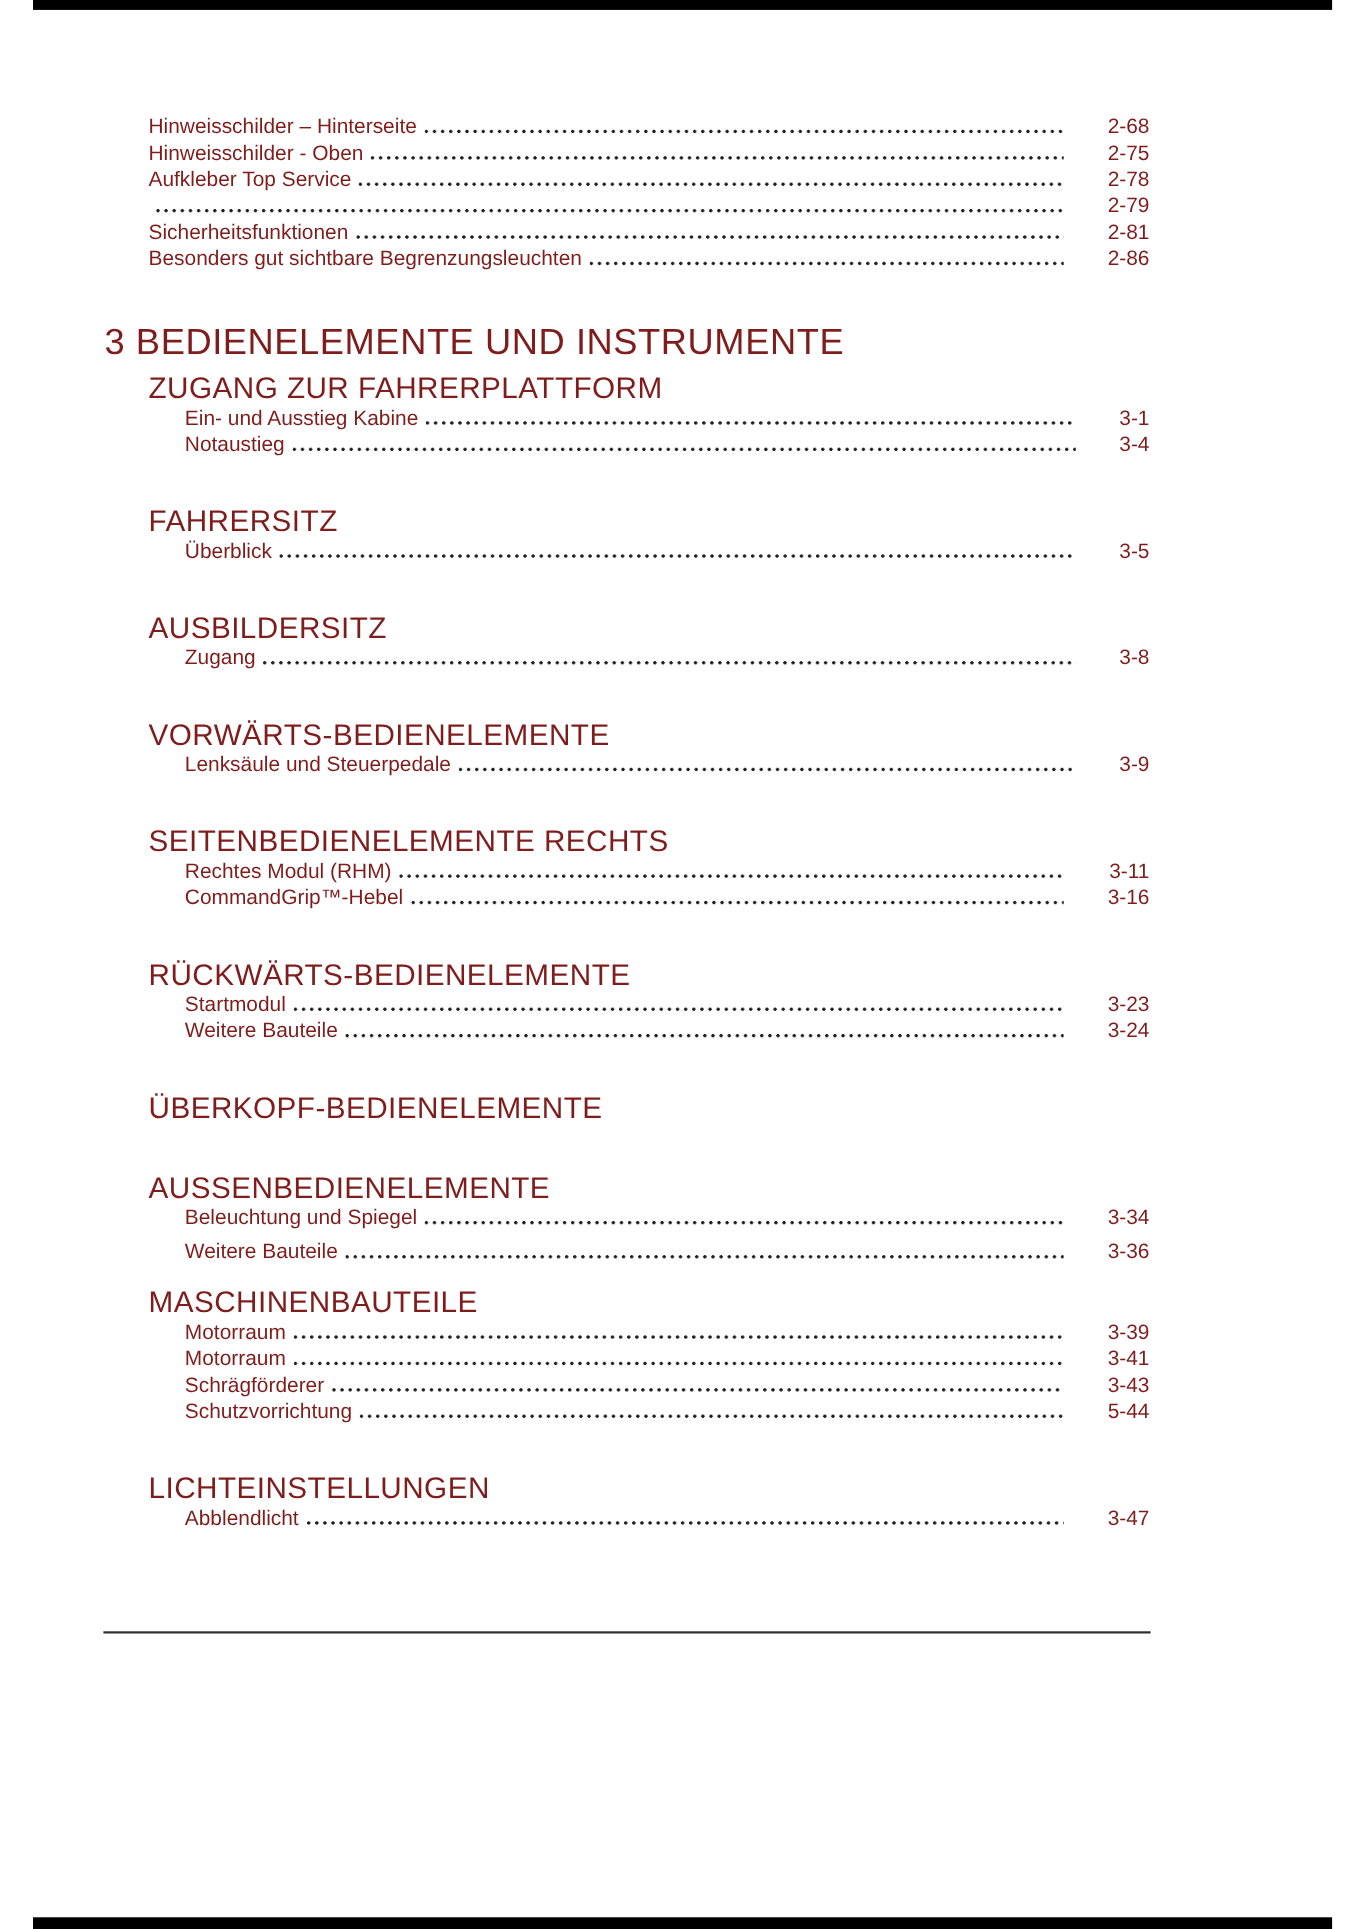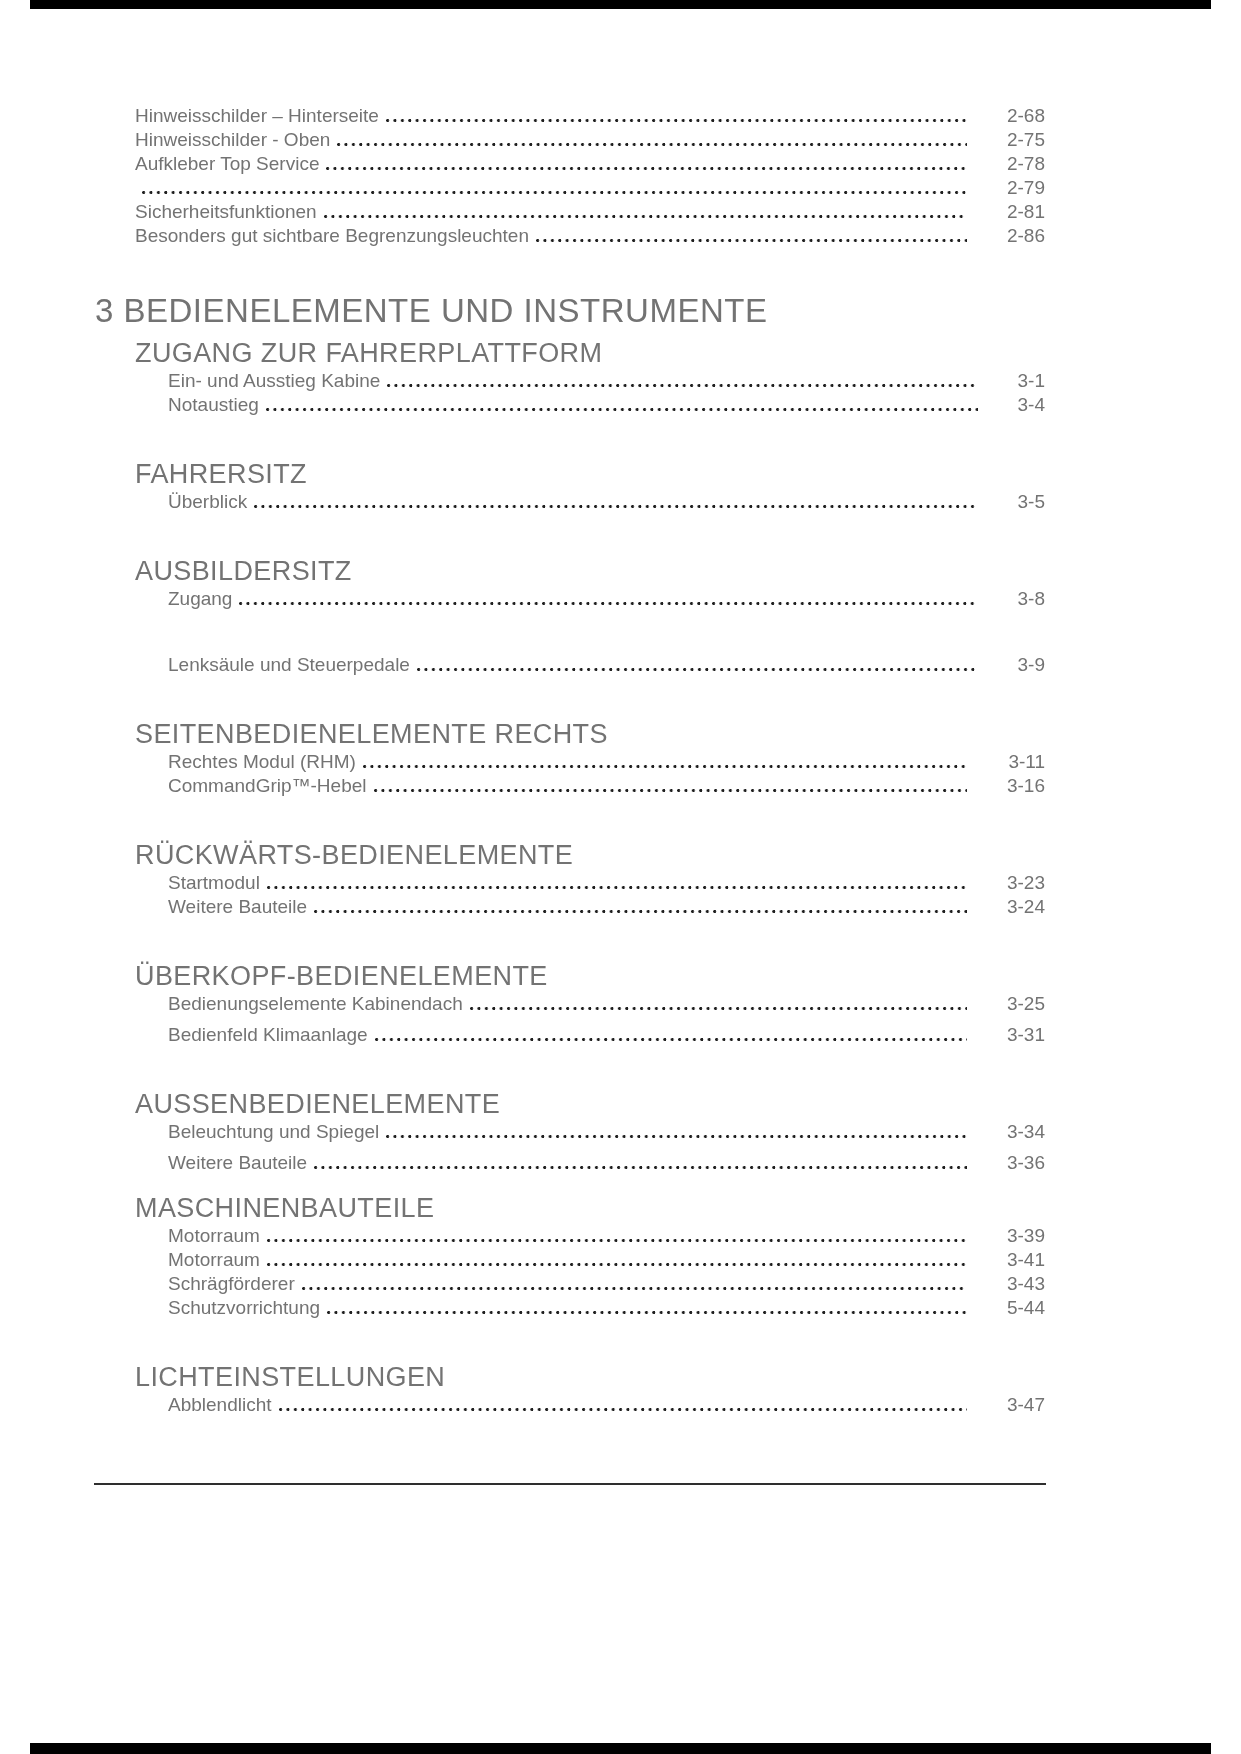--- a/index.html
+++ b/index.html
@@ -3,21 +3,21 @@
 <meta charset="utf-8">
 <style>
   * { box-sizing: border-box; }
   html, body { margin: 0; padding: 0; background: #ffffff; }
   .page {
     position: relative;
     width: 1241px;
     height: 1754px;
     background: #ffffff;
     font-family: "Liberation Sans", "DejaVu Sans", sans-serif;
-    color: #737373;
+    color: #7f1d1d;
     overflow: hidden;
   }
   .edge-bar {
     position: absolute;
     left: 30px;
     right: 30px;
     height: 9px;
     background: #000000;
   }
   .edge-bar.top { top: 0; }
@@ -144,20 +144,21 @@
           <h2 class="section-title">AUSBILDERSITZ</h2>
           <div class="section-entries">
             <div class="entry">
               <span class="entry-label">Zugang</span>
               <span class="leader"></span>
               <span class="entry-page">3-8</span>
             </div>
           </div>
         </section>
         <section class="section">
+          <h2 class="section-title">VORWÄRTS-BEDIENELEMENTE</h2>
           <div class="section-entries">
             <div class="entry">
               <span class="entry-label">Lenksäule und Steuerpedale</span>
               <span class="leader"></span>
               <span class="entry-page">3-9</span>
             </div>
           </div>
         </section>
         <section class="section">
           <h2 class="section-title">SEITENBEDIENELEMENTE RECHTS</h2>
@@ -184,32 +185,20 @@
             </div>
             <div class="entry">
               <span class="entry-label">Weitere Bauteile</span>
               <span class="leader"></span>
               <span class="entry-page">3-24</span>
             </div>
           </div>
         </section>
         <section class="section spaced">
           <h2 class="section-title">ÜBERKOPF-BEDIENELEMENTE</h2>
-          <div class="section-entries">
-            <div class="entry">
-              <span class="entry-label">Bedienungselemente Kabinendach</span>
-              <span class="leader"></span>
-              <span class="entry-page">3-25</span>
-            </div>
-            <div class="entry">
-              <span class="entry-label">Bedienfeld Klimaanlage</span>
-              <span class="leader"></span>
-              <span class="entry-page">3-31</span>
-            </div>
-          </div>
         </section>
         <section class="section spaced">
           <h2 class="section-title">AUSSENBEDIENELEMENTE</h2>
           <div class="section-entries">
             <div class="entry">
               <span class="entry-label">Beleuchtung und Spiegel</span>
               <span class="leader"></span>
               <span class="entry-page">3-34</span>
             </div>
             <div class="entry">

